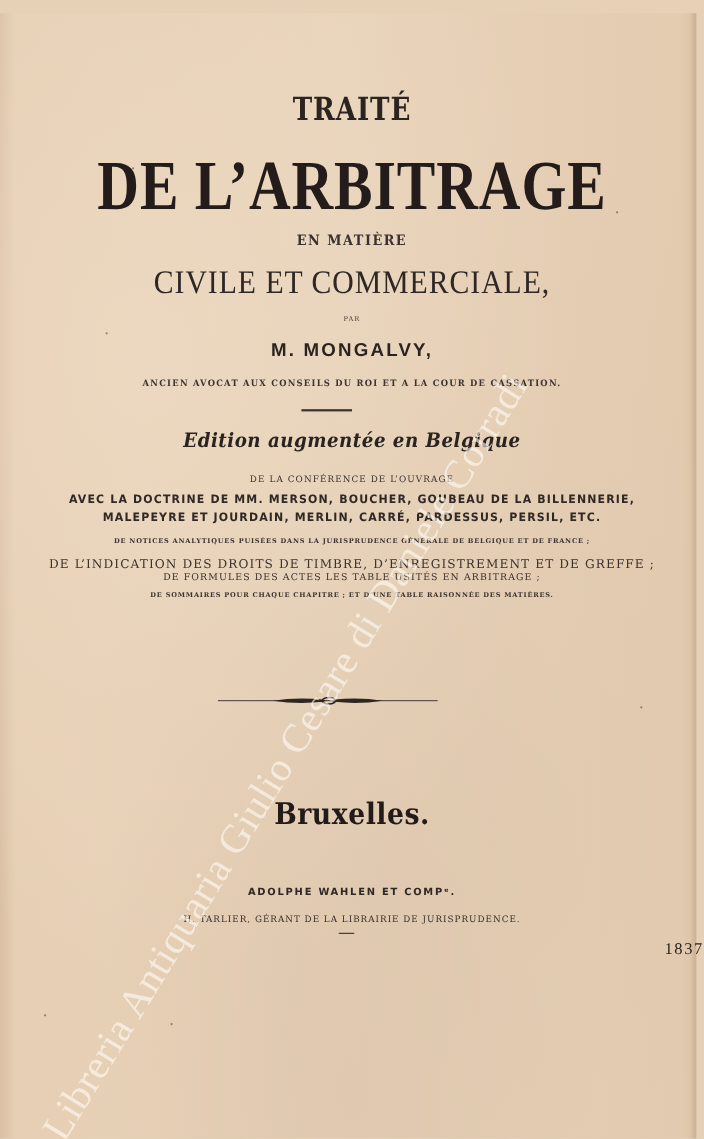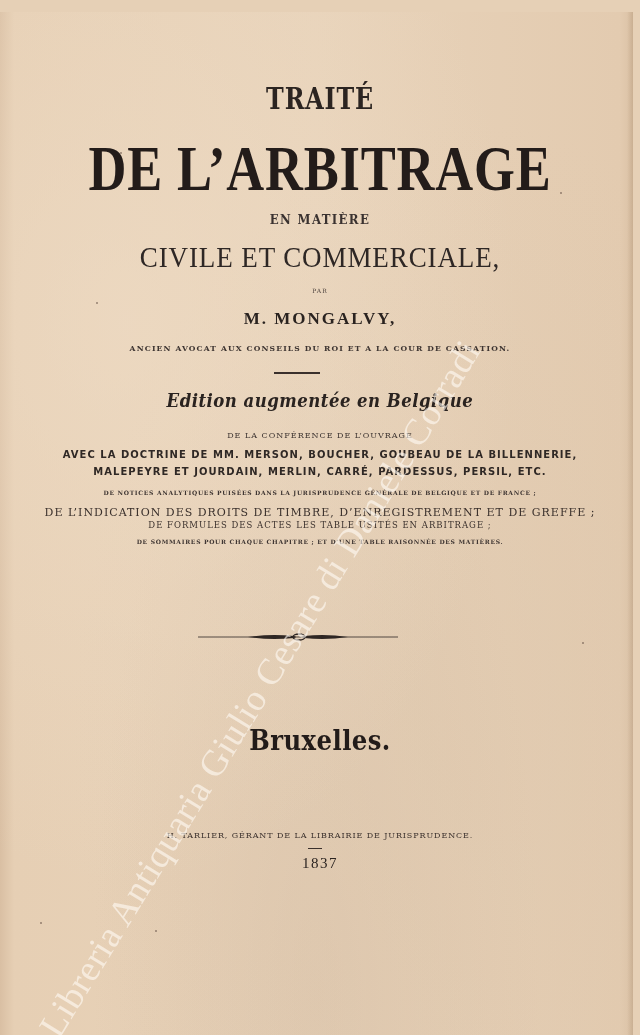--- a/index.html
+++ b/index.html
@@ -79,21 +79,21 @@
       color: #2e2725;
     }
     .t-par {
       top: 275px;
       font-size: 6px;
       letter-spacing: 1px;
       color: #4a403c;
     }
     .t-author {
       top: 297px;
-      font-family: Liberation Serif, serif;
+      font-family: Liberation Sans, sans-serif;
       font-size: 17px;
       font-weight: bold;
       letter-spacing: 2px;
       color: #2a2320;
     }
     .t-author-title {
       top: 331px;
       font-size: 8px;
       font-weight: bold;
       letter-spacing: 1.2px;
@@ -212,20 +212,21 @@
       width: 14px;
       height: 0;
       border-top: 1.5px solid #3a302c;
     }
     .t-year {
       top: 843px;
       font-family: "Liberation Serif", serif;
       font-size: 15px;
       letter-spacing: 1.5px;
       color: #2a2320;
+      text-align: right;
     }
     .watermark {
       position: absolute;
       left: 30px;
       top: 1010px;
       transform-origin: 0 0;
       transform: rotate(-58.5deg);
       font-family: "Liberation Serif", serif;
       font-size: 37px;
       color: rgba(255, 250, 244, 0.62);
@@ -274,20 +275,21 @@
   <div class="line t-sommaires">DE SOMMAIRES POUR CHAQUE CHAPITRE ; ET D’UNE TABLE RAISONNÉE DES MATIÈRES.</div>
 
   <svg class="ornament" viewBox="0 0 200 14">
     <line x1="0" y1="7" x2="200" y2="7" stroke="#2e2623" stroke-width="0.8"></line>
     <path d="M50 7 Q72 3.5 96 6 Q100 7 96 8 Q72 10.5 50 7 Z" fill="#2e2623"></path>
     <path d="M150 7 Q128 3.5 106 6 Q102 7 106 8 Q128 10.5 150 7 Z" fill="#2e2623"></path>
     <ellipse cx="101" cy="7" rx="6" ry="3" fill="none" stroke="#2e2623" stroke-width="1.4"></ellipse>
   </svg>
 
   <div class="line t-bruxelles">Bruxelles.</div>
+  <div class="line t-adolphe">ADOLPHE WAHLEN ET COMPᵉ.</div>
   <div class="line t-tarlier">H. TARLIER, GÉRANT DE LA LIBRAIRIE DE JURISPRUDENCE.</div>
 
   <div class="rule-tiny"></div>
 
   <div class="line t-year">1837</div>
 
   <div class="watermark">Libreria Antiquaria Giulio Cesare di Daniele Corradi</div>
 </div>
 
 </body></html>

